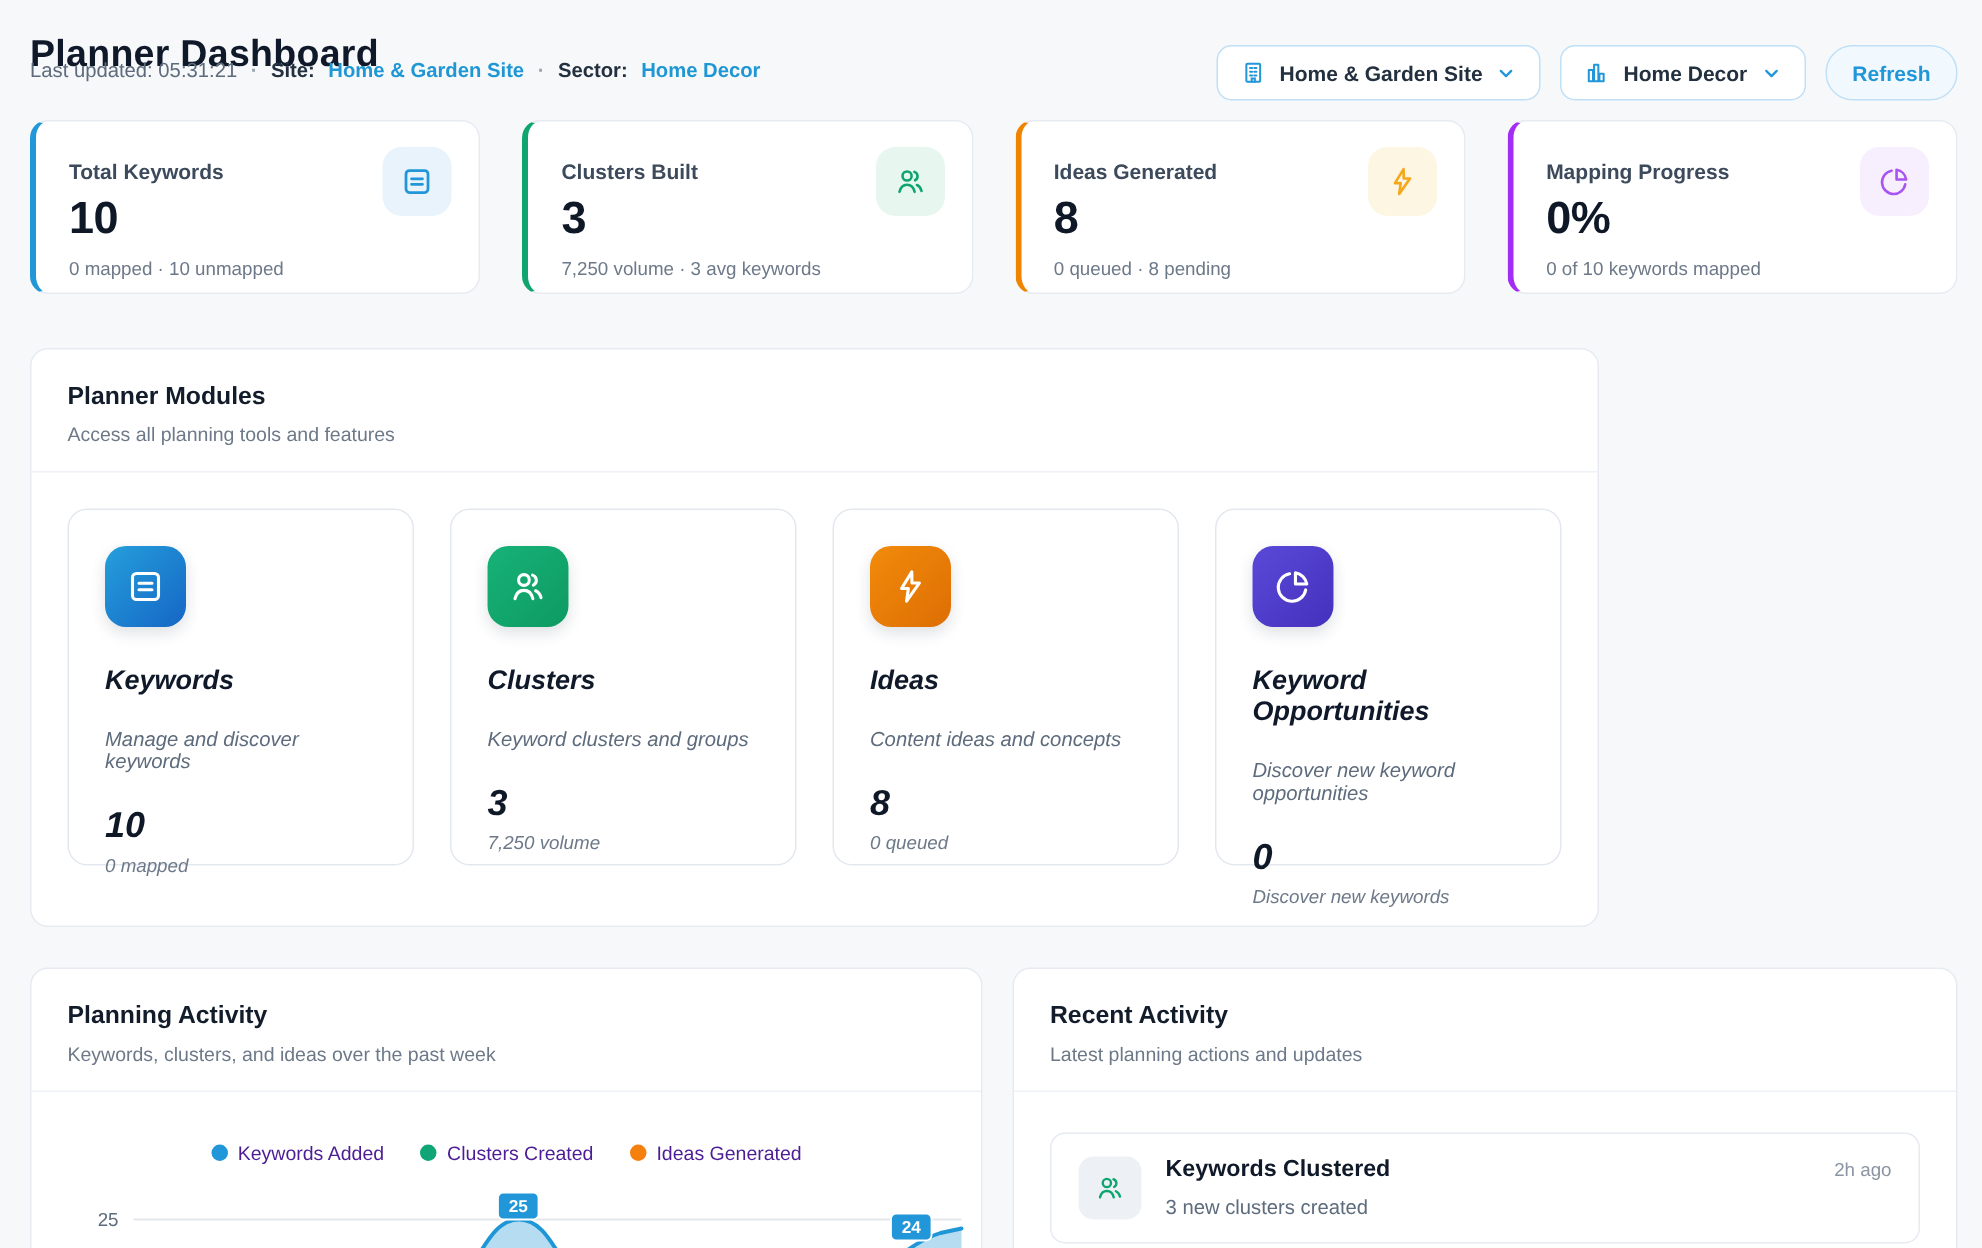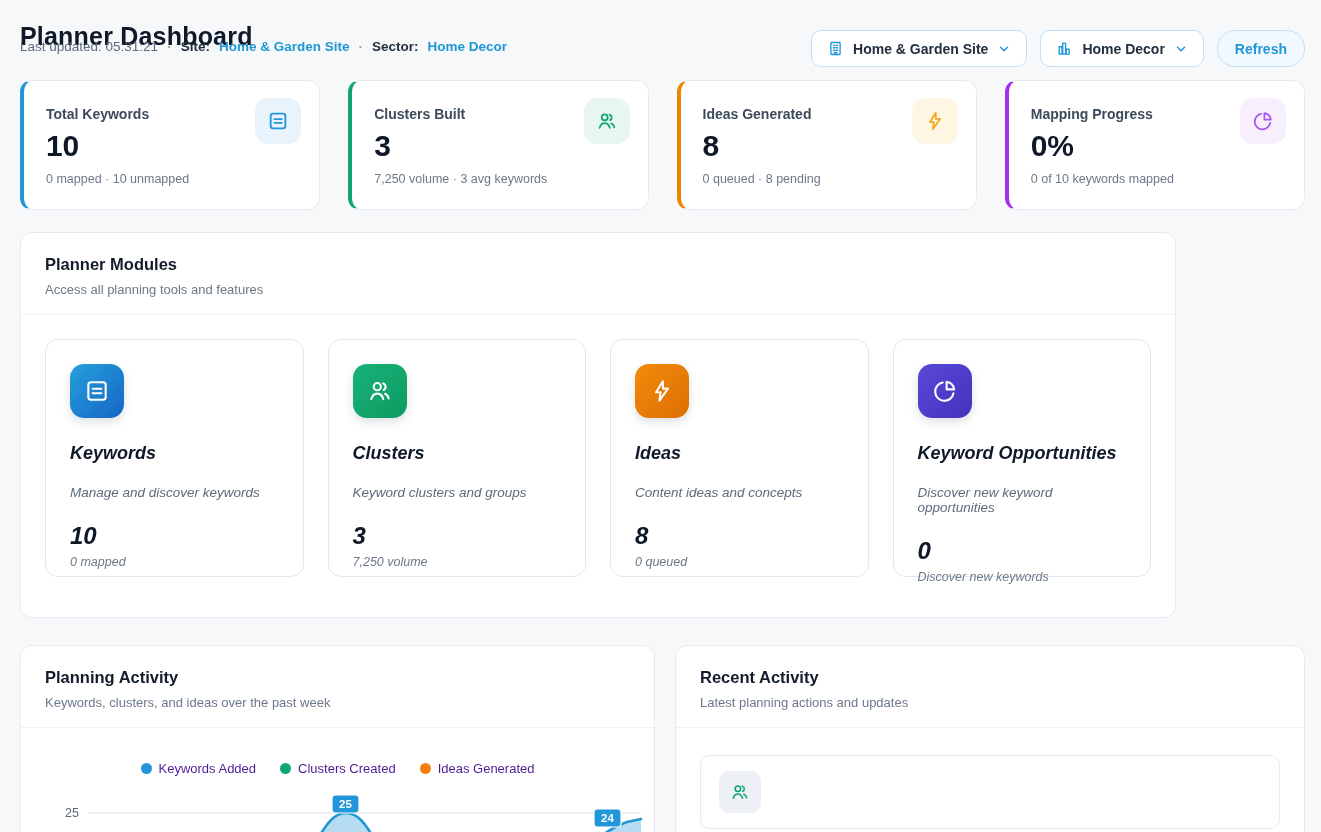--- a/index.html
+++ b/index.html
@@ -43,21 +43,21 @@
     font-family:inherit; font-size:14px; font-weight:700; color:#2196d8;
     cursor:pointer;
   }
 
   
   .stats-row {
     position:absolute; top:80px; left:20px; width:1285px;
     display:grid; grid-template-columns:repeat(4,1fr); gap:28px;
   }
   .stat-card {
-    height:130px; background:#fff;
+    height:116px; background:#fff;
     border:1px solid #e7ebf1; border-left-width:4px; border-radius:12px;
     padding:19px 22px; position:relative;
   }
   .stat-card.a-blue   { border-left-color:#2196d8; }
   .stat-card.a-green  { border-left-color:#10a56e; }
   .stat-card.a-orange { border-left-color:#f08300; }
   .stat-card.a-purple { border-left-color:#a32df5; }
   .stat-label { font-size:14px; color:#3c4a5c; font-weight:600; margin-top:6px; }
   .stat-value { font-size:30px; font-weight:800; color:#0f1827; margin-top:7px; letter-spacing:-.3px; }
   .stat-sub   { font-size:12.5px; color:#6d7989; margin-top:9px; }
@@ -68,21 +68,21 @@
   }
   .ib-blue   { background:#e8f3fc; color:#2196d8; }
   .ib-green  { background:#e7f7f0; color:#10a56e; }
   .ib-yellow { background:#fcf6e2; color:#f5a81c; }
   .ib-purple { background:#f7effe; color:#a855f0; }
 
   
   .panel {
     background:#fff; border:1px solid #e7ebf1; border-radius:12px;
   }
-  .modules-panel { position:absolute; top:232px; left:20px; width:1156px; height:386px; }
+  .modules-panel { position:absolute; top:232px; left:20px; width:1046px; height:386px; }
   .panel-head { padding:22px 24px 17px; border-bottom:1px solid #eef1f5; }
   .panel-title { font-size:16.5px; font-weight:800; color:#131c2b; }
   .panel-sub { font-size:13px; color:#6d7989; margin-top:8px; }
 
   .modules-grid { display:grid; grid-template-columns:repeat(4,1fr); gap:24px; padding:24px;font-style:italic; }
   .module-card {
     border:1px solid #e3e8ef; border-radius:13px; padding:24px; height:238px;
     background:#fff; cursor:pointer; position:relative;
   }
   .module-icon {
@@ -346,17 +346,24 @@
 
       <div class="activity-item">
         <div class="activity-icon">
           <svg width="20" height="20" viewBox="0 0 24 24" fill="none" stroke="currentColor" stroke-width="1.9" stroke-linecap="round" stroke-linejoin="round">
             <circle cx="9.5" cy="8" r="3.3"></circle>
               <path d="M4 19.5c.8-3.3 2.9-5.1 5.5-5.1s4.7 1.8 5.5 5.1"></path>
             <path d="M14.8 5a3.3 3.3 0 0 1 .5 6.1"></path>
               <path d="M16.7 14.6c1.7.7 2.8 2.3 3.3 4.3"></path>
           </svg>
         </div>
+        <div class="activity-body">
+          <div class="activity-top">
+            <span class="activity-title">Keywords Clustered</span>
+            <span class="activity-time">2h ago</span>
+          </div>
+          <div class="activity-desc">3 new clusters created</div>
+        </div>
       </div>
     </div>
   </div>
 
 </div>
 
 </body></html>

